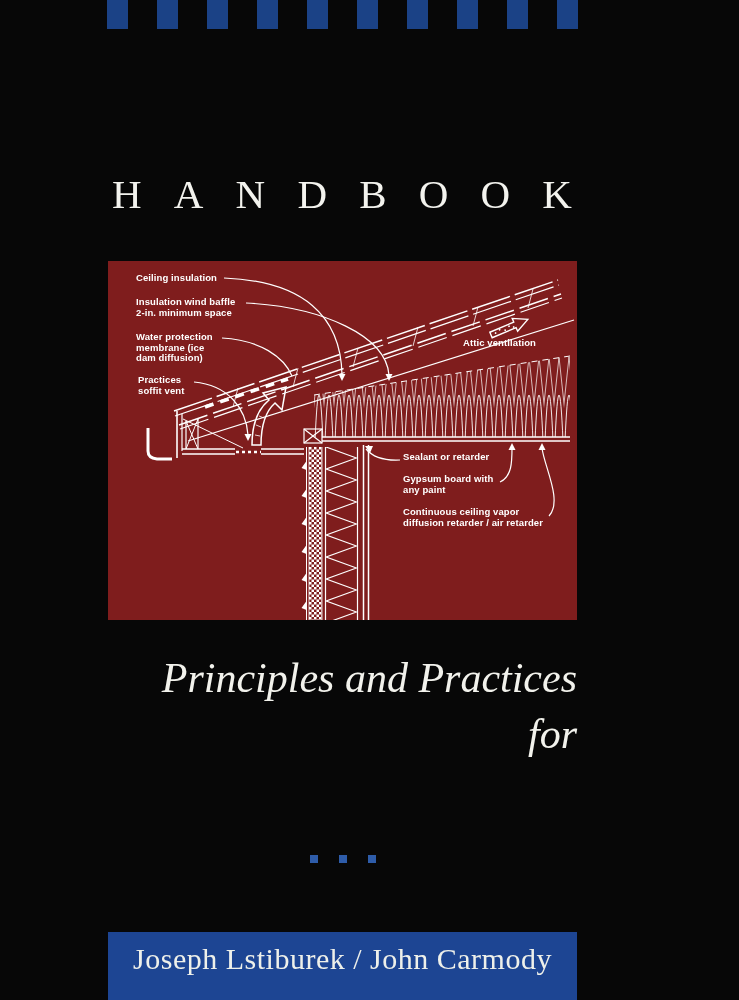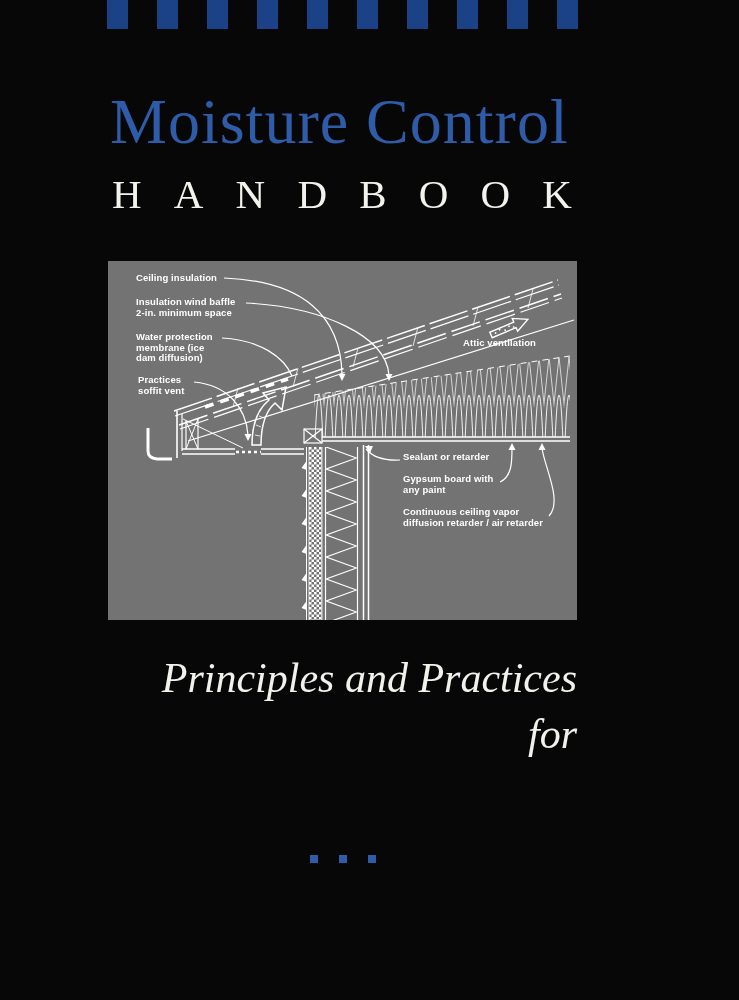--- a/index.html
+++ b/index.html
@@ -4,21 +4,21 @@
 <style>
   html,body{margin:0;padding:0;background:#000;}
   .page{position:relative;width:739px;height:1000px;background:#070707;overflow:hidden;
         font-family:"Liberation Serif",serif;}
   .top-bars{position:absolute;left:0;top:0;width:739px;height:29px;}
   .top-bars .bar{position:absolute;top:0;width:21px;height:29px;background:#1b4286;}
   .title{position:absolute;left:110px;top:88px;font-size:64px;line-height:1.05;
          color:#2e5ca9;letter-spacing:1px;white-space:nowrap;}
   .handbook{position:absolute;left:112px;top:174px;width:460px;display:flex;
             justify-content:space-between;font-size:41px;color:#f3f3ee;line-height:1.0;}
-  .diagram{position:absolute;left:108px;top:261px;width:469px;height:359px;background:#737373;}
+  .diagram{position:absolute;left:108px;top:261px;width:469px;height:359px;background:#7f1d1d;}
   .diagram svg{position:absolute;left:0;top:0;}
   .dlabel{position:absolute;font-family:"Liberation Sans",sans-serif;font-weight:bold;
           font-size:9.5px;line-height:10.5px;color:#ffffff;letter-spacing:0.1px;white-space:nowrap;}
   .tagline{position:absolute;left:108px;top:650px;width:469px;text-align:right;
            font-style:italic;font-size:42px;line-height:56px;color:#f2f2ec;}
   .dots{position:absolute;left:108px;top:855px;width:469px;display:flex;
         justify-content:center;gap:21px;}
   .dots .dot{width:8px;height:8px;background:#2e5ca9;}
   .author-bar{position:absolute;left:108px;top:932px;width:469px;height:68px;
               background:#1d4593;display:flex;align-items:center;justify-content:center;}
@@ -35,21 +35,20 @@
       <div class="bar" style="left: 207px;"></div>
       <div class="bar" style="left: 257px;"></div>
       <div class="bar" style="left: 307px;"></div>
       <div class="bar" style="left: 357px;"></div>
       <div class="bar" style="left: 407px;"></div>
       <div class="bar" style="left: 457px;"></div>
       <div class="bar" style="left: 507px;"></div>
       <div class="bar" style="left: 557px;"></div>
     </div>
 
-  <div class="title">Moisture Control</div>
 
   <div class="handbook">
       <span>H</span>
       <span>A</span>
       <span>N</span>
       <span>D</span>
       <span>B</span>
       <span>O</span>
       <span>O</span>
       <span>K</span>
@@ -200,14 +199,17 @@
   <div class="tagline">
     <div>Principles and Practices for</div>
   </div>
 
   <div class="dots">
     <div class="dot"></div>
     <div class="dot"></div>
     <div class="dot"></div>
   </div>
 
+  <div class="author-bar">
+    <div class="names">Joseph Lstiburek / John Carmody</div>
+  </div>
 
 </div>
 
 </body></html>

